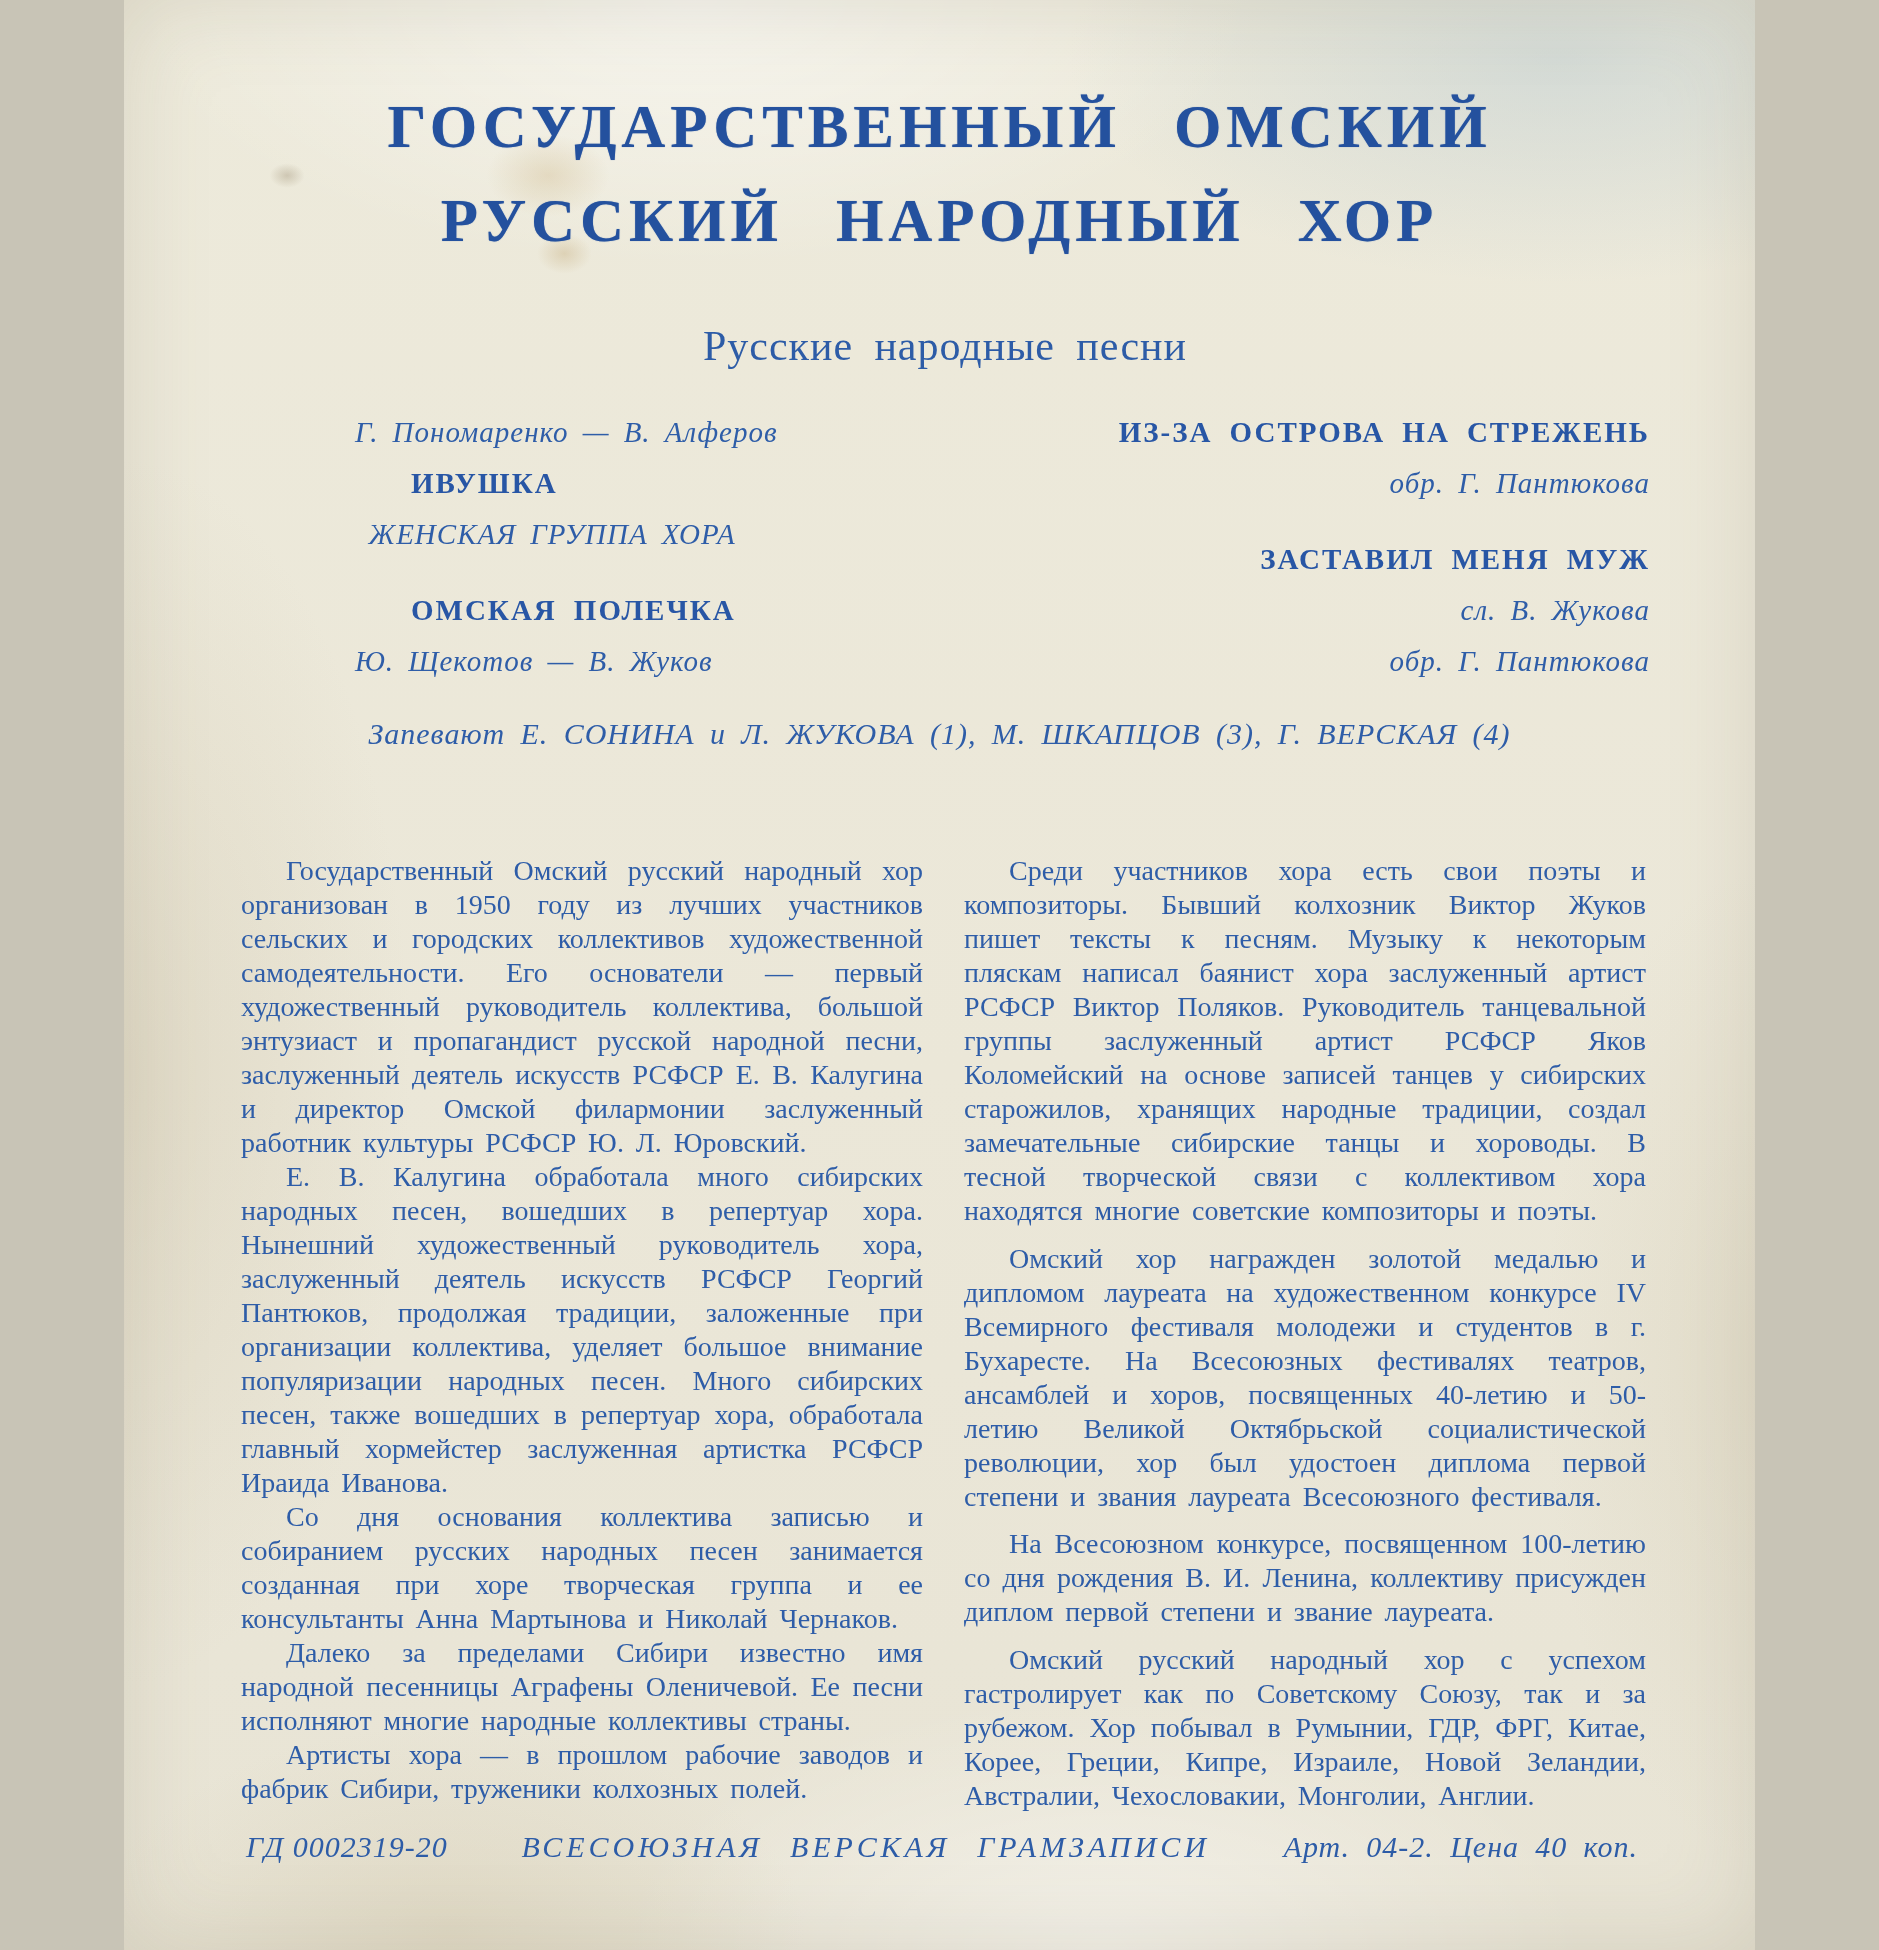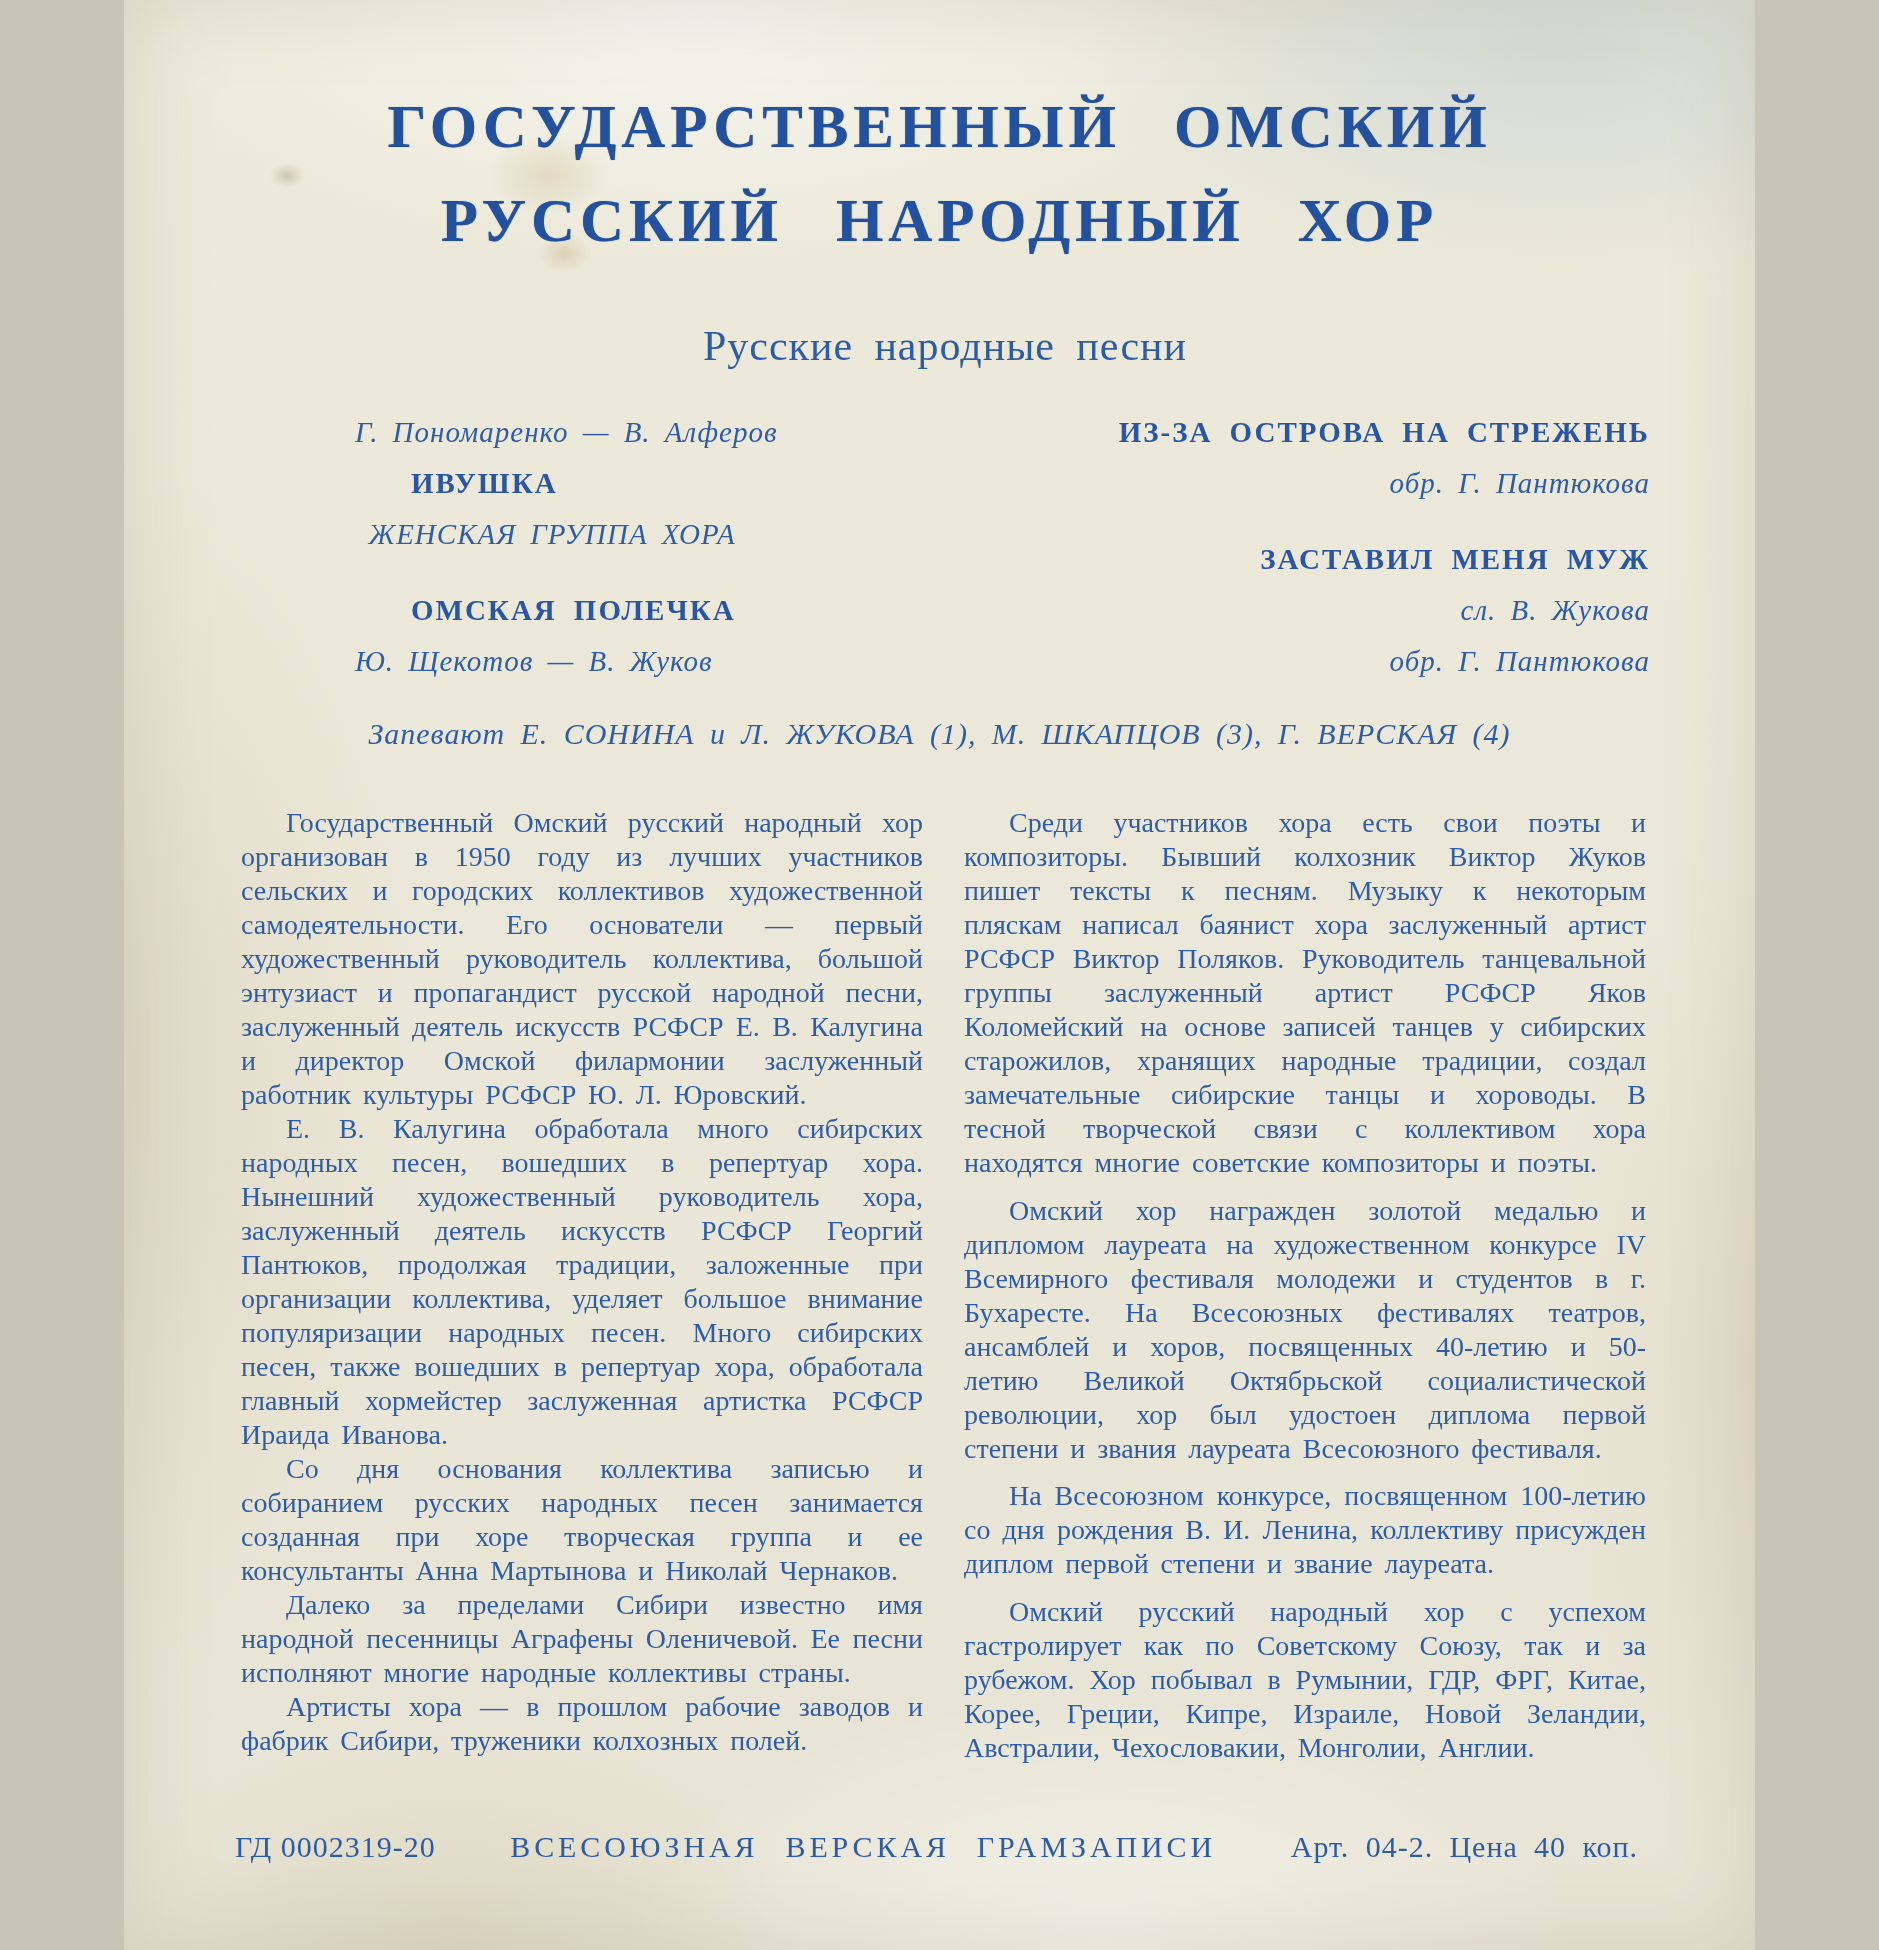--- a/index.html
+++ b/index.html
@@ -43,29 +43,29 @@
   .track-credit{font-style:italic;letter-spacing:1px;word-spacing:5.9px;}
   .tl-left .track-credit{padding-left:3.9px;}
   .tl-left .performer{padding-left:17.6px;}
   .gap-above{margin-top:25px;}
   .soloists{
     margin-top:22px;text-align:center;font-style:italic;
     font-size:30px;line-height:39px;letter-spacing:1px;word-spacing:6.8px;
   }
   .body-cols{
     display:flex;gap:41px;
-    padding:0 109px 0 117px;margin-top:53px;
+    padding:0 109px 0 117px;margin-top:101px;
   }
   .col{flex:1;font-size:28px;line-height:34px;text-align:justify;word-spacing:4.9px;}
   .col p{margin:0;text-indent:45px;}
   .col-right p{margin-bottom:13.7px;}
   .col-right p:last-child{margin-bottom:0;}
   .footer{
-    position:absolute;left:111px;right:117px;top:1830px;
-    display:flex;align-items:baseline;font-size:30px;white-space:nowrap;color:#2d5ca7;
+    position:absolute;left:122px;right:117px;top:1830px;
+    display:flex;align-items:baseline;font-size:30px;white-space:nowrap;color:#2d5ca7;font-style:italic;
   }
   .footer .catalog{letter-spacing:1px;}
   .footer .studio{flex:1;text-align:center;letter-spacing:3.9px;word-spacing:15.6px;}
   .footer .price{letter-spacing:1px;word-spacing:7.8px;}
 </style>
 </head>
 <body>
 
 <div class="page">
 

